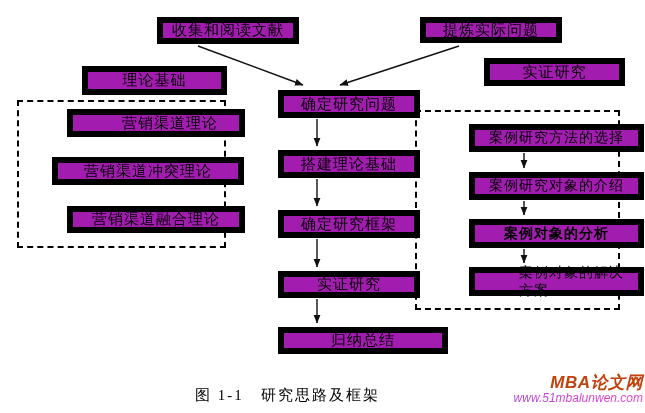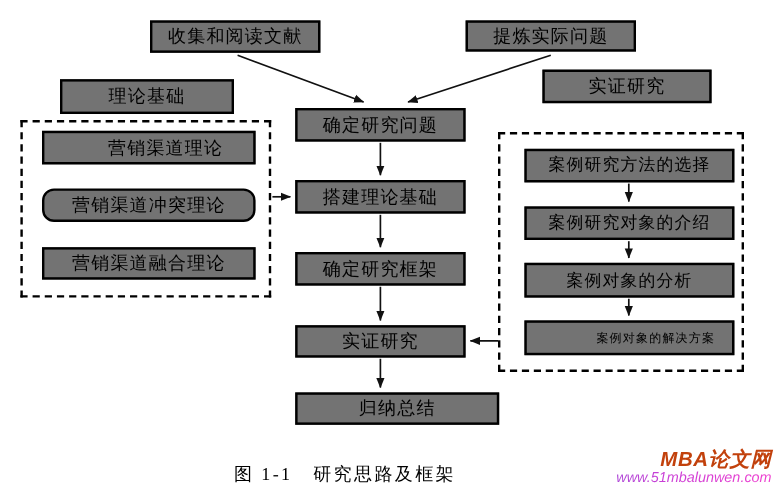--- a/index.html
+++ b/index.html
@@ -6,52 +6,53 @@
   #canvas{
     position:relative;
     width:645px;height:413px;
     background:#ffffff;
     font-family:"Liberation Sans","DejaVu Sans",sans-serif;
     color:#000;
     overflow:hidden;
   }
   .box{
     position:absolute;
-    border:2px solid #000000;
-    background:#737373;
+    border:6px solid #000000;
+    background:#a21caf;
     display:flex;align-items:center;justify-content:center;
     font-size:15px;
     letter-spacing:1px;
     box-sizing:border-box;
     z-index:2;
+    margin-left:32px;
   }
   .group{
     position:absolute;
     border:2px dashed #000;
     background:transparent;
     box-sizing:border-box;
     z-index:1;
   }
   #arrows{position:absolute;left:0;top:0;z-index:0;}
   
   #box-collect{left:125px;top:17px;width:142px;height:27px;}
   #box-refine{left:388px;top:17px;width:142px;height:26px;}
   
   #box-theory-label{left:50px;top:66px;width:145px;height:29px;}
   #group-left{left:17px;top:100px;width:209px;height:148px;}
   #box-mkt-channel{left:35px;top:109px;width:178px;height:28px;padding-left:28px;}
-  #box-mkt-conflict{left:35px;top:157px;width:178px;height:28px;border-radius:10px;}
+  #box-mkt-conflict{left:20px;top:157px;width:192px;height:28px;}
   #box-mkt-integration{left:35px;top:206px;width:178px;height:27px;}
   
   #box-empirical-label{left:452px;top:58px;width:141px;height:28px;}
   #group-right{left:415px;top:110px;width:205px;height:200px;}
   #box-case-method{left:437px;top:124px;width:175px;height:28px;font-size:14px;}
   #box-case-intro{left:437px;top:172px;width:175px;height:28px;font-size:14px;}
-  #box-case-analysis{left:437px;top:219px;width:175px;height:29px;font-size:14px;}
-  #box-case-solution{left:437px;top:267px;width:175px;height:29px;font-size:10px;padding-left:44px;}
+  #box-case-analysis{left:437px;top:219px;width:175px;height:29px;font-size:14px;font-weight:bold;}
+  #box-case-solution{left:437px;top:267px;width:175px;height:29px;font-size:14px;padding-left:44px;}
   
   #box-flow-0{left:246px;top:90px;width:142px;height:28px;}
   #box-flow-1{left:246px;top:150px;width:142px;height:28px;}
   #box-flow-2{left:246px;top:210px;width:142px;height:28px;}
   #box-flow-3{left:246px;top:271px;width:142px;height:27px;}
   #box-flow-4{left:246px;top:327px;width:170px;height:27px;text-align:center;}
   
   #caption{
     position:absolute;left:0;top:386px;width:575px;
     text-align:center;

